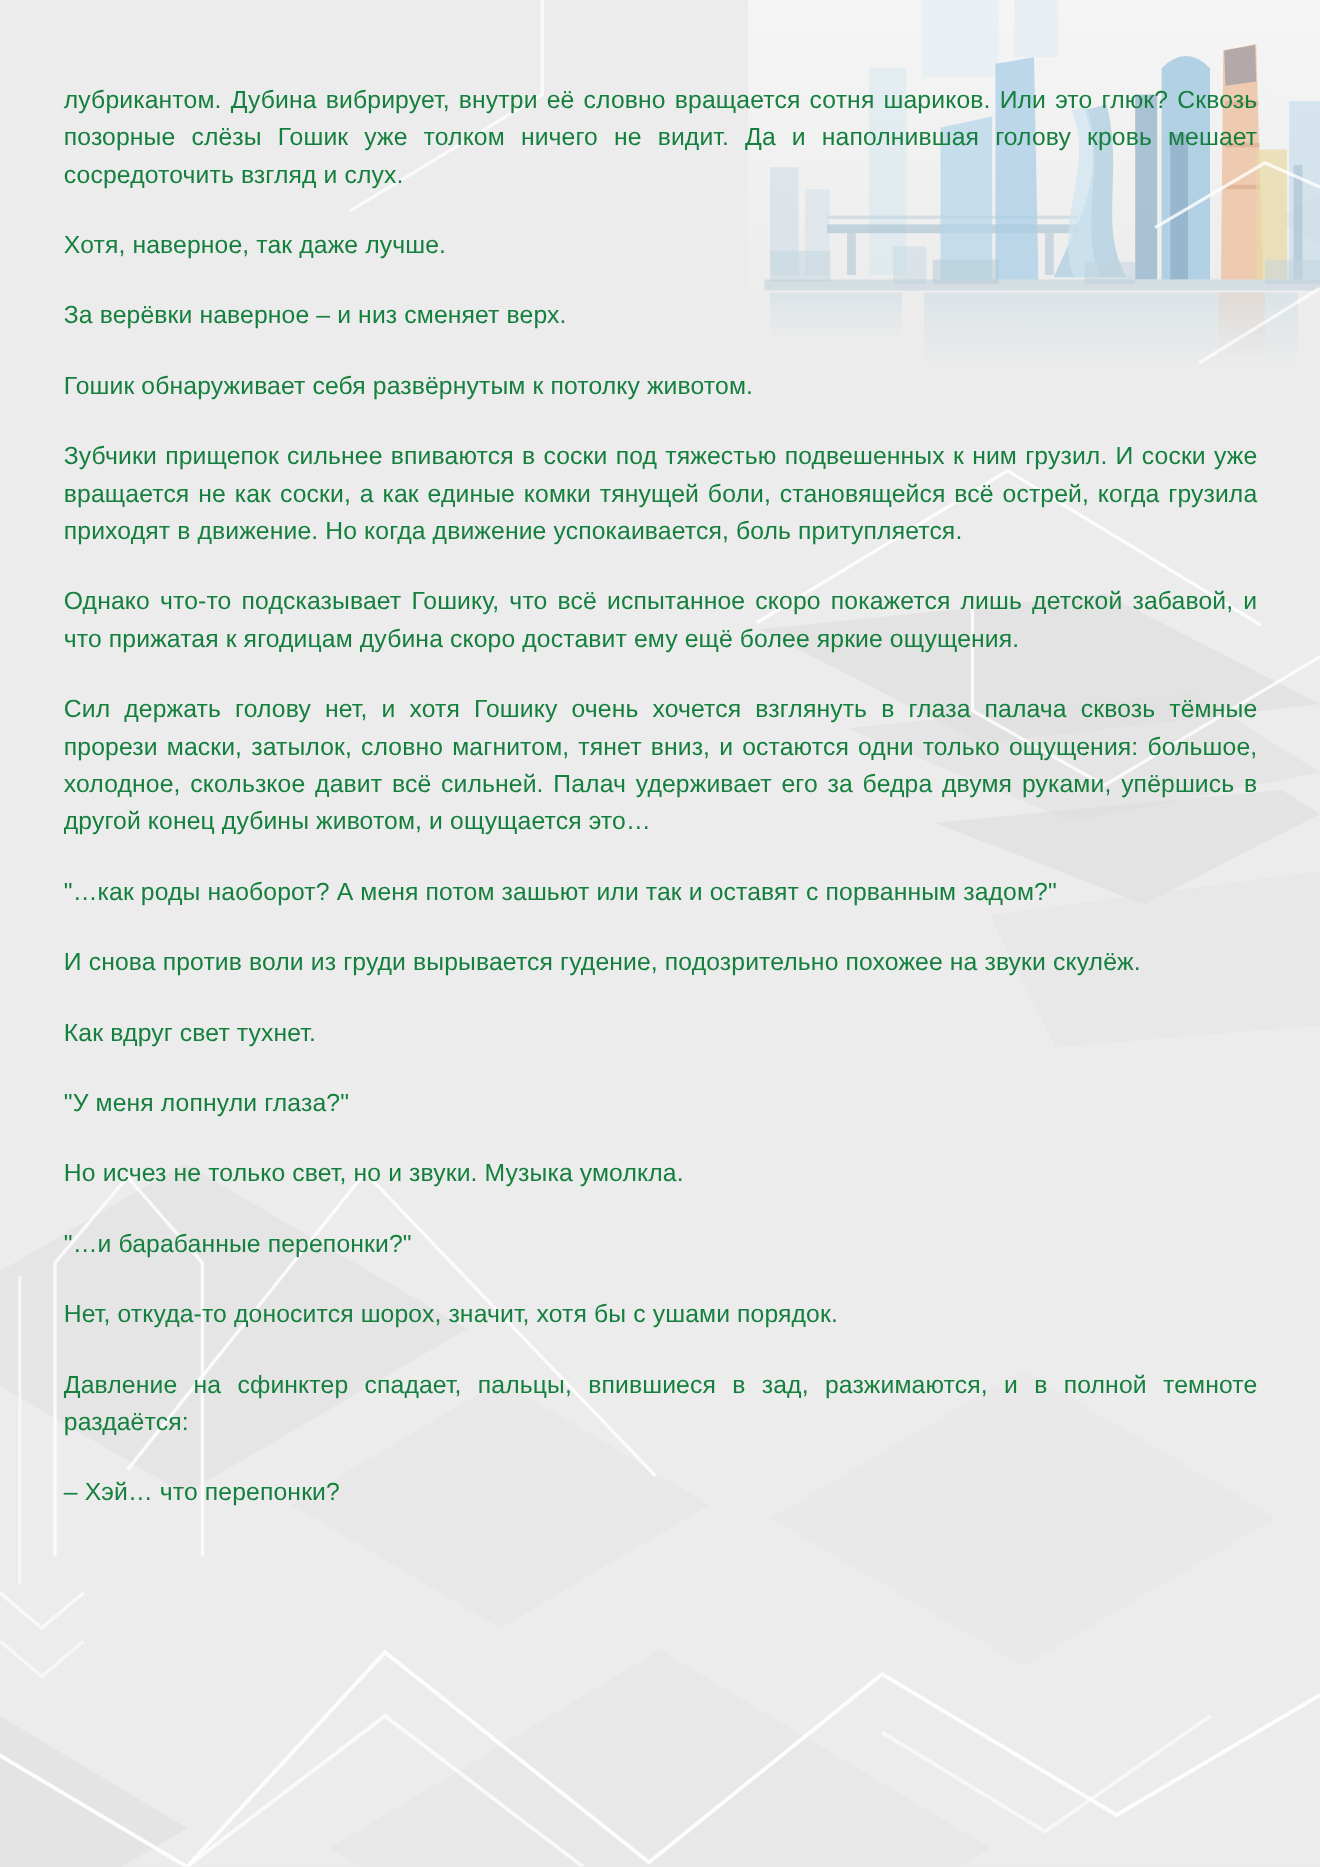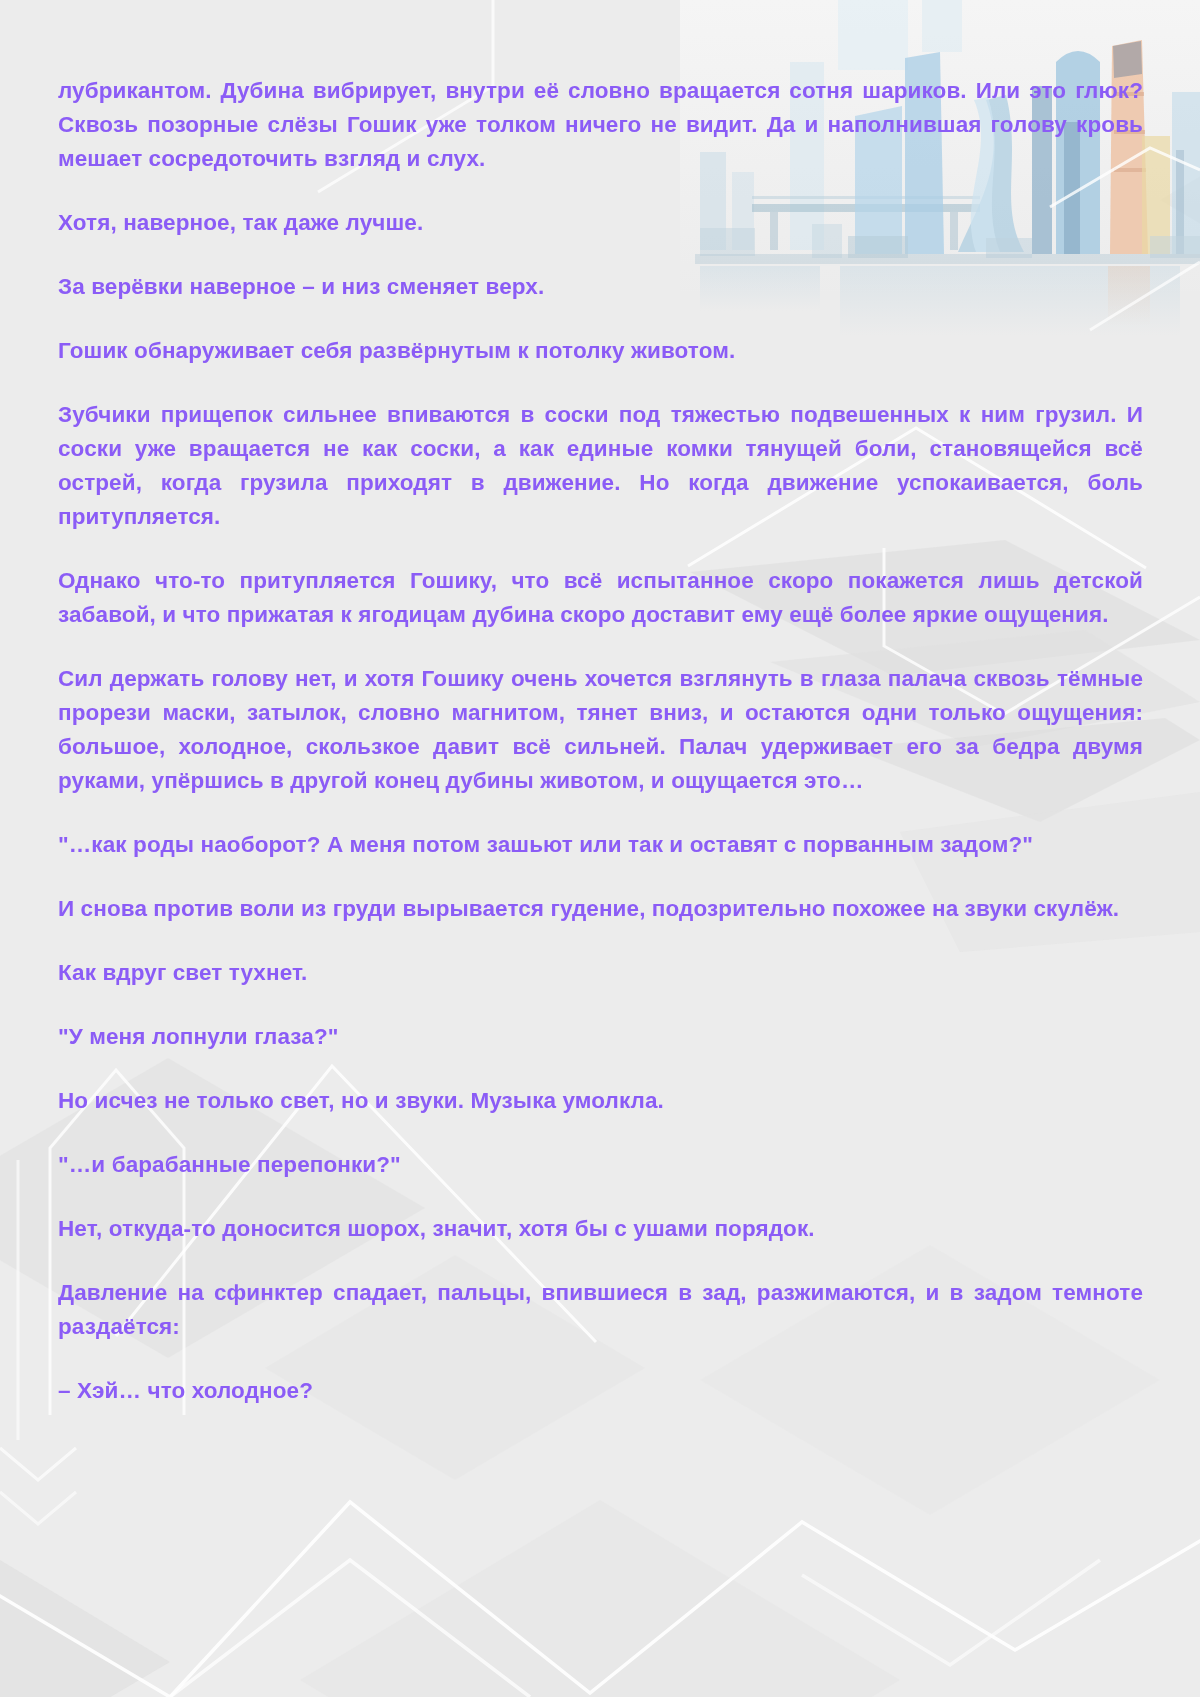--- a/index.html
+++ b/index.html
@@ -13,24 +13,23 @@
     position:absolute;top:0;left:0;width:1200px;height:1697px;
     pointer-events:none;
   }
   .content{
     position:absolute;left:58px;top:74px;width:1085px;
   }
   p.para{
     margin:0 0 30px 0;
     font-size:22.5px;
     line-height:34px;
-    color:#8b5cf6;
+    color:#15803d;
     text-align:justify;
     letter-spacing:0.1px;
-    font-weight:bold;
   }
 </style>
 </head>
 <body>
 
 <svg class="bg-layer" width="1200" height="1697" viewBox="0 0 1200 1697" aria-hidden="true">
   <defs>
     <linearGradient id="refFade" x1="0" y1="0" x2="0" y2="1">
       <stop offset="0" stop-color="#bcd3e0" stop-opacity="0.35"></stop>
       <stop offset="1" stop-color="#bcd3e0" stop-opacity="0"></stop>
@@ -128,24 +127,24 @@
     <polyline points="802,1575 950,1665 1100,1560" opacity="0.6"></polyline>
   </g>
 </svg>
 
 <main class="content">
   <p class="para">лубрикантом. Дубина вибрирует, внутри её словно вращается сотня шариков. Или это глюк? Сквозь позорные слёзы Гошик уже толком ничего не видит. Да и наполнившая голову кровь мешает сосредоточить взгляд и слух.</p>
   <p class="para">Хотя, наверное, так даже лучше.</p>
   <p class="para">За верёвки наверное – и низ сменяет верх.</p>
   <p class="para">Гошик обнаруживает себя развёрнутым к потолку животом.</p>
   <p class="para">Зубчики прищепок сильнее впиваются в соски под тяжестью подвешенных к ним грузил. И соски уже вращается не как соски, а как единые комки тянущей боли, становящейся всё острей, когда грузила приходят в движение. Но когда движение успокаивается, боль притупляется.</p>
-  <p class="para">Однако что-то притупляется Гошику, что всё испытанное скоро покажется лишь детской забавой, и что прижатая к ягодицам дубина скоро доставит ему ещё более яркие ощущения.</p>
+  <p class="para">Однако что-то подсказывает Гошику, что всё испытанное скоро покажется лишь детской забавой, и что прижатая к ягодицам дубина скоро доставит ему ещё более яркие ощущения.</p>
   <p class="para">Сил держать голову нет, и хотя Гошику очень хочется взглянуть в глаза палача сквозь тёмные прорези маски, затылок, словно магнитом, тянет вниз, и остаются одни только ощущения: большое, холодное, скользкое давит всё сильней. Палач удерживает его за бедра двумя руками, упёршись в другой конец дубины животом, и ощущается это…</p>
   <p class="para">"…как роды наоборот? А меня потом зашьют или так и оставят с порванным задом?"</p>
   <p class="para">И снова против воли из груди вырывается гудение, подозрительно похожее на звуки скулёж.</p>
   <p class="para">Как вдруг свет тухнет.</p>
   <p class="para">"У меня лопнули глаза?"</p>
   <p class="para">Но исчез не только свет, но и звуки. Музыка умолкла.</p>
   <p class="para">"…и барабанные перепонки?"</p>
   <p class="para">Нет, откуда-то доносится шорох, значит, хотя бы с ушами порядок.</p>
-  <p class="para">Давление на сфинктер спадает, пальцы, впившиеся в зад, разжимаются, и в задом темноте раздаётся:</p>
-  <p class="para">– Хэй… что холодное?</p>
+  <p class="para">Давление на сфинктер спадает, пальцы, впившиеся в зад, разжимаются, и в полной темноте раздаётся:</p>
+  <p class="para">– Хэй… что перепонки?</p>
 </main>
 
 </body></html>

